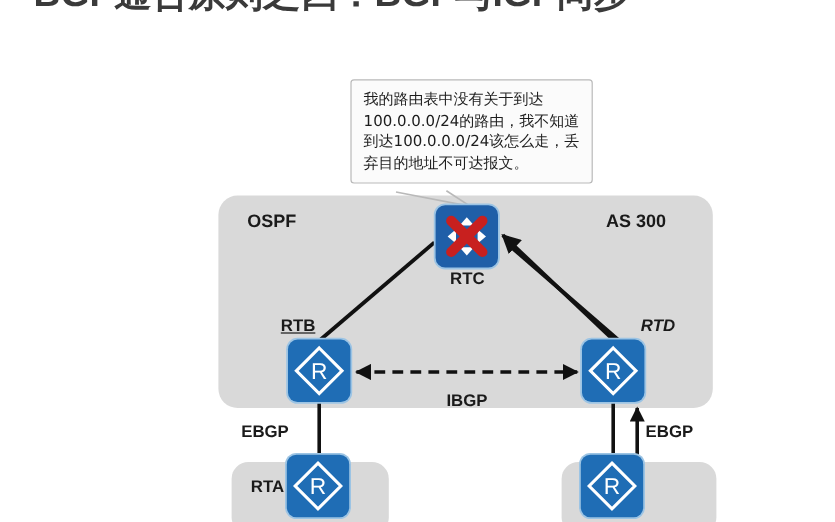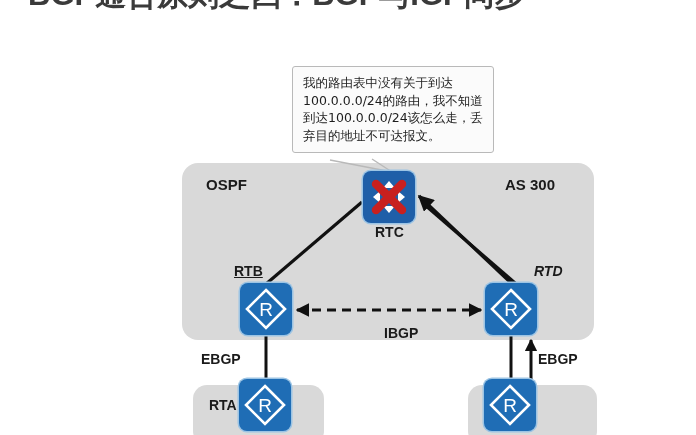--- a/index.html
+++ b/index.html
@@ -64,21 +64,21 @@
   .lbl-rta { left: 209px; top: 397px; }
 
   
   .link-label {
     position: absolute;
     font-size: 14px;
     font-weight: bold;
     color: #1a1a1a;
     white-space: nowrap;
   }
-  .lbl-ibgp  { left: 384px; top: 325px; }
+  .lbl-ibgp  { left: 372px; top: 325px; }
   .lbl-ebgp-l{ left: 201px; top: 351px; }
   .lbl-ebgp-r{ left: 538px; top: 351px; }
 
   
   .router {
     position: absolute;
     width: 52px;
     height: 52px;
     border-radius: 8px;
     background: #1f6db5;

